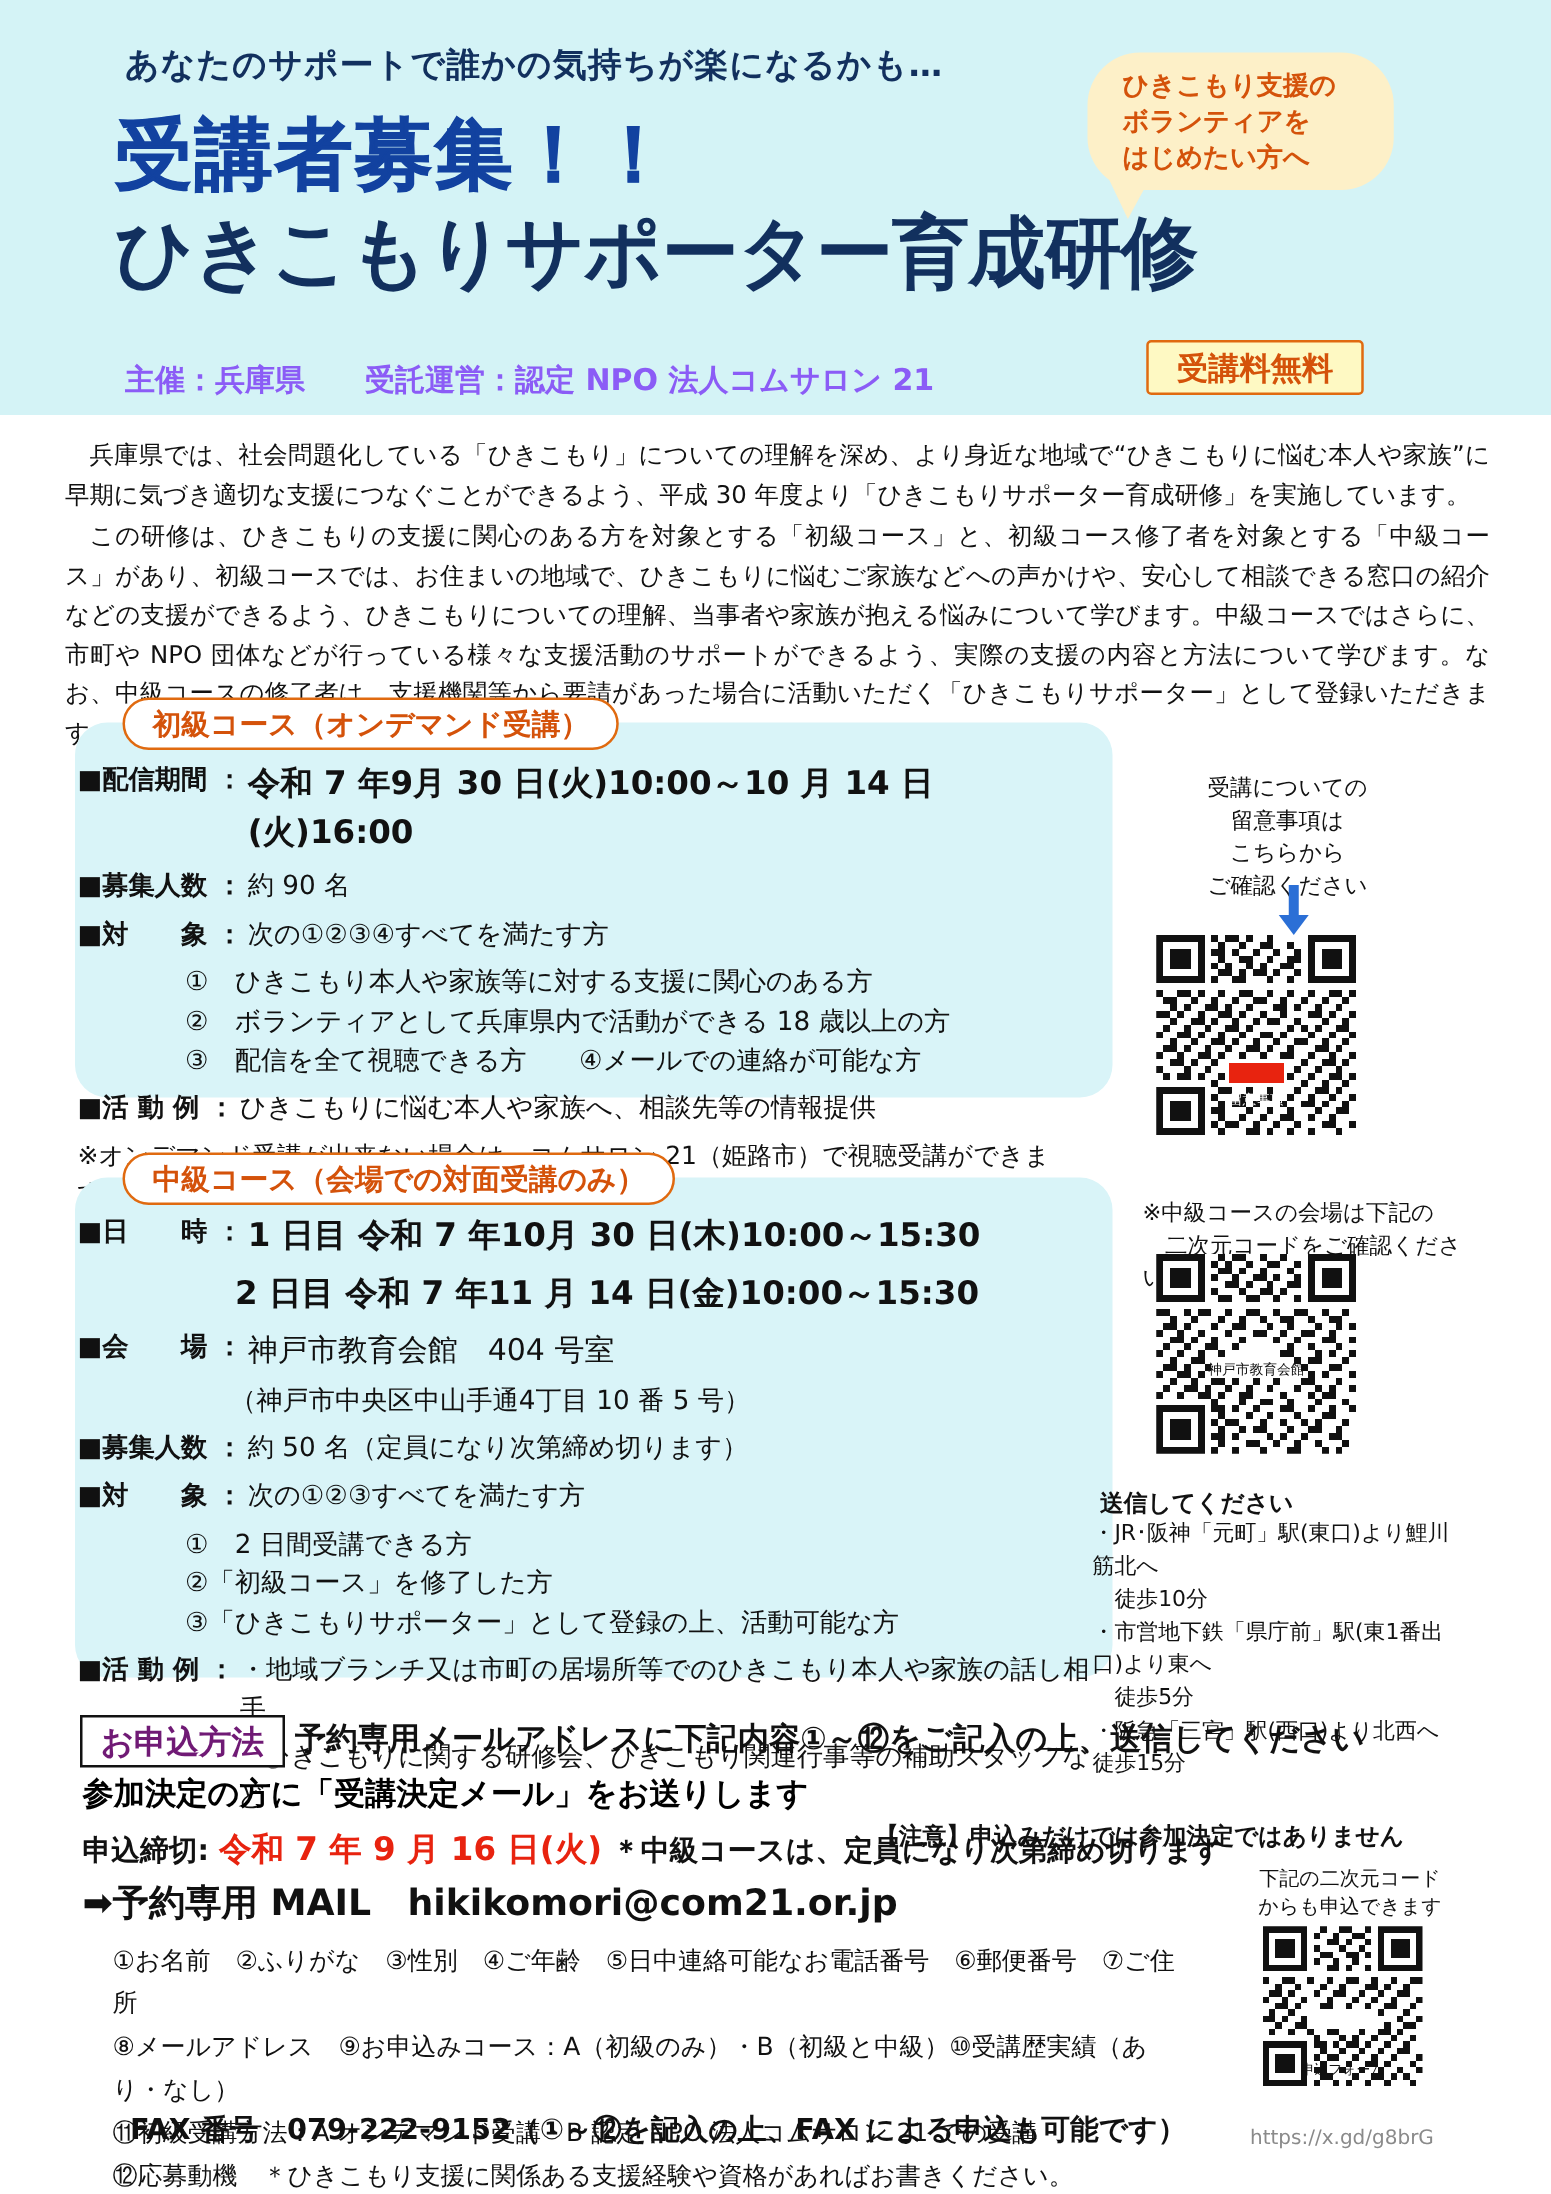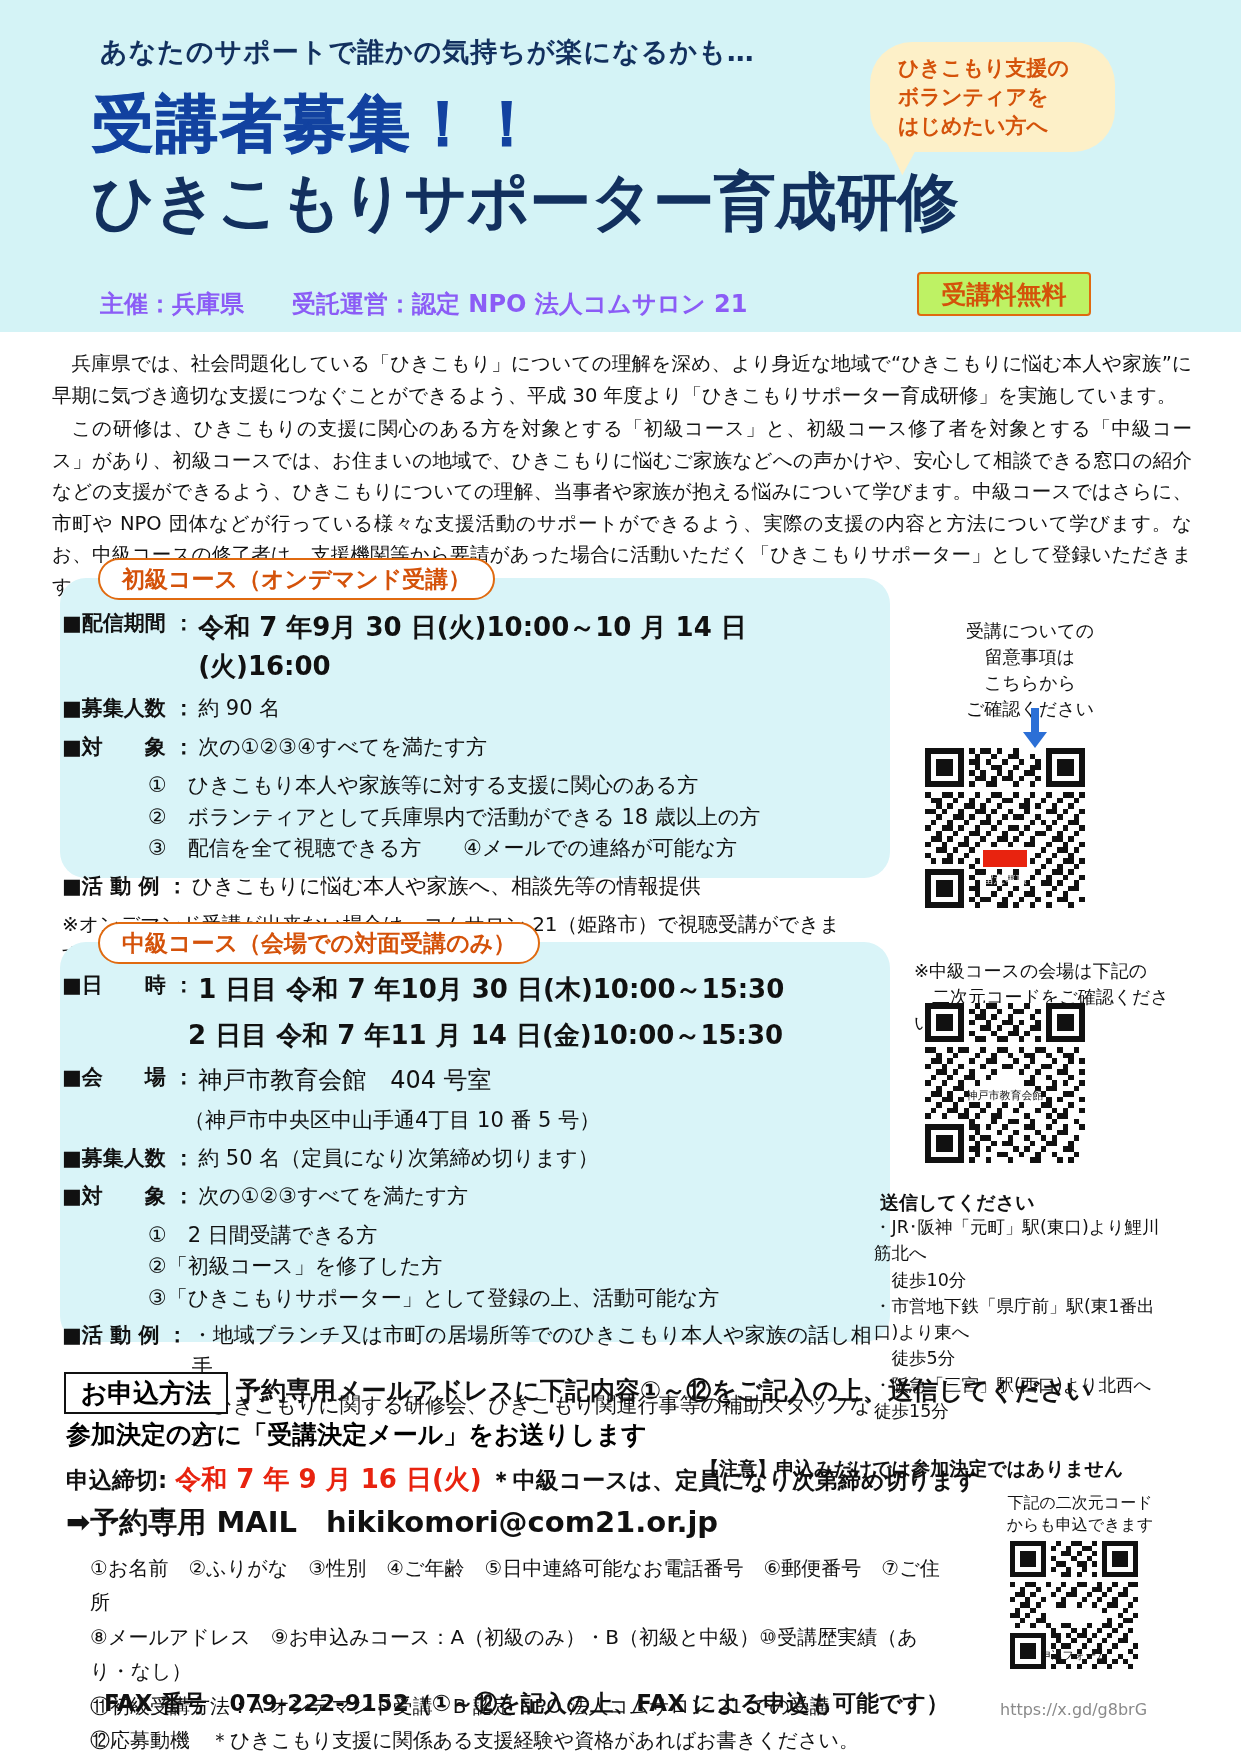--- a/index.html
+++ b/index.html
@@ -46,21 +46,21 @@
     position:absolute;left:92px;top:160px;
     font-size:62px;font-weight:bold;color:#12305e;
     letter-spacing:-1px;
   }
   .host{
     position:absolute;left:100px;top:278px;
     font-size:24px;font-weight:bold;color:#8b5cf6;margin-top:10px;
   }
   .free-badge{
     position:absolute;left:917px;top:272px;width:170px;height:40px;
-    border:2px solid #e06a10;border-radius:4px;background:#bef264;
+    border:2px solid #e06a10;border-radius:4px;background:#fef9c3;
     display:flex;align-items:center;justify-content:center;
     font-size:25px;font-weight:bold;color:#d4520a;
   }
 
   
   .intro{
     position:absolute;left:52px;top:348px;width:1140px;
     font-size:19.5px;line-height:1.62;color:#111;text-align:justify;
   }
   .intro p{margin:0 0 2px 0;text-indent:1em;}
@@ -115,21 +115,21 @@
   }
   .access-body{
     position:absolute;left:874px;top:1214px;width:290px;
     font-size:17.5px;line-height:1.5;color:#111;
   }
 
   
   .apply-box{
     position:absolute;left:64px;top:1372px;width:160px;height:38px;
     border:2px solid #111;display:flex;align-items:center;justify-content:center;
-    font-size:26px;font-weight:bold;color:#000000;background:#fff;
+    font-size:26px;font-weight:bold;color:#701a75;background:#fff;
   }
   .apply-line1{
     position:absolute;left:236px;top:1374px;font-size:25px;font-weight:bold;color:#111;
   }
   .apply-line2{
     position:absolute;left:66px;top:1418px;font-size:25px;font-weight:bold;color:#000000;
   }
   .apply-caution{
     position:absolute;left:700px;top:1456px;font-size:19px;font-weight:bold;color:#111;
   }

